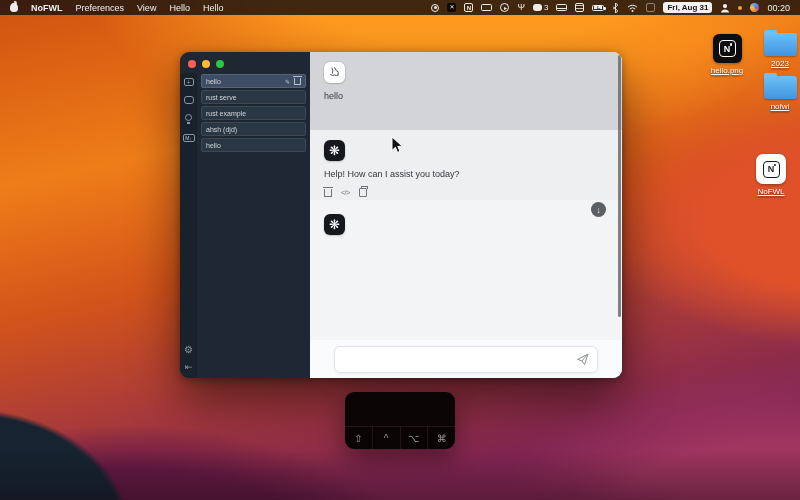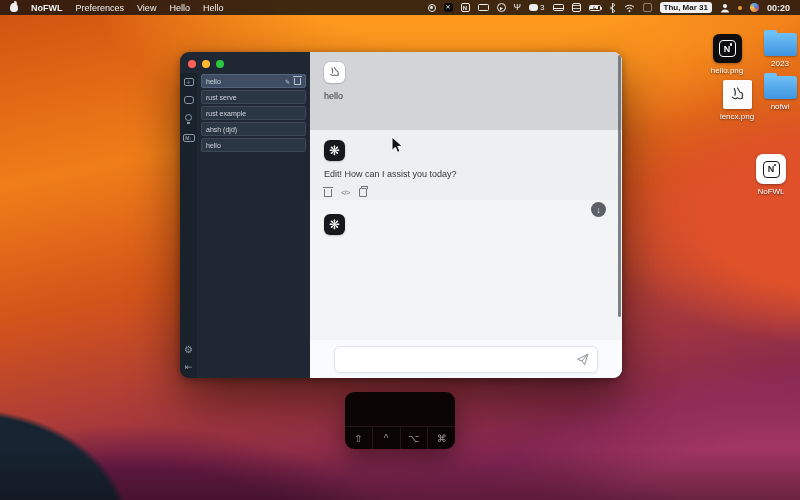--- a/index.html
+++ b/index.html
@@ -42,21 +42,21 @@
   .i-patt{width:9px;height:9px;border:1px solid #ededed;border-radius:2px;
     background:repeating-linear-gradient(0deg, transparent 0 2px, rgba(237,237,237,.8) 2px 3px);}
   .i-batt{width:12px;height:6px;border:1px solid #ededed;border-radius:1.5px;position:relative;}
   .i-batt::after{content:"";position:absolute;right:-2.5px;top:1.2px;width:1.5px;height:3px;background:#ededed;border-radius:0 1px 1px 0;}
   .i-batt .fill{position:absolute;left:.5px;top:.5px;bottom:.5px;width:8px;background:#ededed;}
   .i-batt .bolt{position:absolute;inset:0;display:flex;align-items:center;justify-content:center;color:#1c1c1c;font-size:6px;}
   .i-dimsq{width:9px;height:9px;border:1px solid rgba(237,237,237,.45);border-radius:2px;}
   .date-pill{background:#f2f2f2;color:#161616;font-weight:bold;font-size:8px;border-radius:3px;padding:1px 4px;}
   .i-orangedot{width:4px;height:4px;border-radius:50%;background:#f0a030;}
   .i-globe{width:9px;height:9px;border-radius:50%;background:conic-gradient(#4aa3e8,#8a5cc9,#e8903a,#f5c04a,#4aa3e8);}
-  .time{font-size:9px;font-weight:bold;}
+  .time{font-size:9px;}
 
   
   .win{position:absolute;left:180px;top:52px;width:442px;height:326px;border-radius:9px;overflow:hidden;
     display:flex;box-shadow:0 22px 48px rgba(0,0,0,.5), 0 2px 8px rgba(0,0,0,.35);z-index:10;}
   .sidebar{width:130px;background:#1e2732;display:flex;flex-direction:column;flex-shrink:0;}
   .traffic{display:flex;gap:6px;padding:8px 0 5px 8px;}
   .tl{width:8px;height:8px;border-radius:50%;}
   .tl.r{background:#ff5f57;}.tl.y{background:#febc2e;}.tl.g{background:#28c840;}
   .sidebody{display:flex;flex:1;position:relative;}
   .rail{width:17px;background:#19212b;display:flex;flex-direction:column;align-items:center;padding-top:5px;gap:10px;position:relative;}
@@ -99,21 +99,21 @@
   .scrollbtn{position:absolute;top:2px;right:16px;width:15px;height:15px;border-radius:50%;background:#5b5f66;
     color:#f0f0f0;display:flex;align-items:center;justify-content:center;font-size:9px;font-weight:bold;}
   .thumb{position:absolute;right:1px;top:3px;width:3px;height:262px;background:#686c72;border-radius:2px;opacity:.85;}
   .inputbar{height:38px;background:#fafbfc;display:flex;align-items:center;padding:0 24px;box-sizing:border-box;}
   .textinput{flex:1;height:25px;background:#fff;border:1px solid #e3e4e7;border-radius:6px;
     box-shadow:0 1px 3px rgba(0,0,0,.06);display:flex;align-items:center;padding:0 8px;}
   .textinput .ph{flex:1;font-size:9px;color:#b6b9bf;}
 
   
   .dicon{position:absolute;width:58px;display:flex;flex-direction:column;align-items:center;gap:3px;z-index:5;}
-  .dlabel{font-size:8px;color:#fff;text-shadow:0 1px 2px rgba(0,0,0,.65);}
+  .dlabel{font-size:8px;color:#fff;text-shadow:0 1px 2px rgba(0,0,0,.65);text-decoration:underline;}
   .black-sq{width:29px;height:29px;background:#0d0d0f;border-radius:6px;display:flex;align-items:center;justify-content:center;box-shadow:0 1px 3px rgba(0,0,0,.35);}
   .nlogo{width:17px;height:17px;border:1.5px solid #fff;border-radius:4px;display:flex;align-items:center;justify-content:center;
     color:#fff;font-weight:bold;font-size:9px;position:relative;box-sizing:border-box;}
   .nlogo::after{content:"";position:absolute;top:2px;right:2.5px;width:2.5px;height:2.5px;background:currentColor;border-radius:50%;}
   .app-sq{width:30px;height:30px;background:#fff;border-radius:7px;display:flex;align-items:center;justify-content:center;box-shadow:0 1px 3px rgba(0,0,0,.35);}
   .nlogo.dark{border-color:#1a1a1a;color:#1a1a1a;}
   .white-sq{width:29px;height:29px;background:#fbfbfb;border-radius:2px;display:flex;align-items:center;justify-content:center;box-shadow:0 1px 3px rgba(0,0,0,.35);}
   .folder{width:33px;height:23px;background:linear-gradient(180deg,#6ec0f7,#3f95e0);border-radius:2px 3px 3px 3px;position:relative;box-shadow:0 1px 2px rgba(0,0,0,.3);}
   .folder::before{content:"";position:absolute;top:-3px;left:0;width:13px;height:4px;background:#6ec0f7;border-radius:2px 2px 0 0;}
 
@@ -160,21 +160,21 @@
       </span>
       <svg class="mi" width="7" height="10" viewBox="0 0 7 10">
         <path d="M3.5 0 v10 M3.5 0 l2.4 2 -4.8 4.2 M3.5 10 l2.4 -2 -4.8 -4.2" stroke="#ededed" stroke-width="0.9" fill="none"></path>
       </svg>
       <svg class="mi" width="11" height="8" viewBox="0 0 11 8">
         <path d="M1 3.1 A6.4 6.4 0 0 1 10 3.1" stroke="#ededed" stroke-width="1" fill="none"></path>
         <path d="M2.8 5 A3.9 3.9 0 0 1 8.2 5" stroke="#ededed" stroke-width="1" fill="none"></path>
         <circle cx="5.5" cy="6.9" r="1" fill="#ededed"></circle>
       </svg>
       <span class="mi i-dimsq"></span>
-      <span class="date-pill">Thu, Mar 31</span>
+      <span class="date-pill">Fri, Aug 31</span>
       <svg class="mi" width="10" height="10" viewBox="0 0 10 10">
         <circle cx="5" cy="3.1" r="2.1" fill="#ededed"></circle>
         <path d="M0.8 9.6 A4.4 4.4 0 0 1 9.2 9.6 Z" fill="#ededed"></path>
       </svg>
       <span class="mi i-orangedot"></span>
       <span class="mi i-globe"></span>
       <span class="time">00:20</span>
     </div>
   </div>
 
@@ -225,21 +225,21 @@
         <div class="avatar user">
           <svg width="13" height="13" viewBox="0 0 13 13">
             <path d="M4 2 q1.5 3 0.5 5 M6.5 1.5 l2 3.5 M2.5 8.5 q2 2 4 0.5 q2 1.5 4 0 M9.5 5 q1.5 1.5 0.5 3.5" stroke="#3a3f46" stroke-width="0.9" fill="none" stroke-linecap="round"></path>
           </svg>
         </div>
         <div class="msg-text">hello</div>
       </div>
 
       <div class="band b2">
         <div class="avatar ai">❋</div>
-        <div class="msg-text">Edit! How can I assist you today?</div>
+        <div class="msg-text">Help! How can I assist you today?</div>
         <div class="actions">
           <span class="i-trash2"></span>
           <span class="i-code">&lt;/&gt;</span>
           <span class="i-copy"></span>
         </div>
       </div>
 
 
       <div class="band b4">
         <div class="scrollbtn">↓</div>
@@ -265,28 +265,20 @@
       <span class="nlogo">N</span>
     </div>
     <span class="dlabel">hello.png</span>
   </div>
 
   <div class="dicon" style="left:751px;top:33px;">
     <div class="folder"></div>
     <span class="dlabel">2023</span>
   </div>
 
-  <div class="dicon" style="left:708px;top:80px;">
-    <div class="white-sq">
-      <svg width="17" height="17" viewBox="0 0 13 13">
-        <path d="M4 2 q1.5 3 0.5 5 M6.5 1.5 l2 3.5 M2.5 8.5 q2 2 4 0.5 q2 1.5 4 0 M9.5 5 q1.5 1.5 0.5 3.5" stroke="#3a3f46" stroke-width="0.9" fill="none" stroke-linecap="round"></path>
-      </svg>
-    </div>
-    <span class="dlabel">lencx.png</span>
-  </div>
 
   <div class="dicon" style="left:751px;top:76px;">
     <div class="folder"></div>
     <span class="dlabel">nofwl</span>
   </div>
 
   <div class="dicon" style="left:742px;top:154px;">
     <div class="app-sq">
       <span class="nlogo dark">N</span>
     </div>

